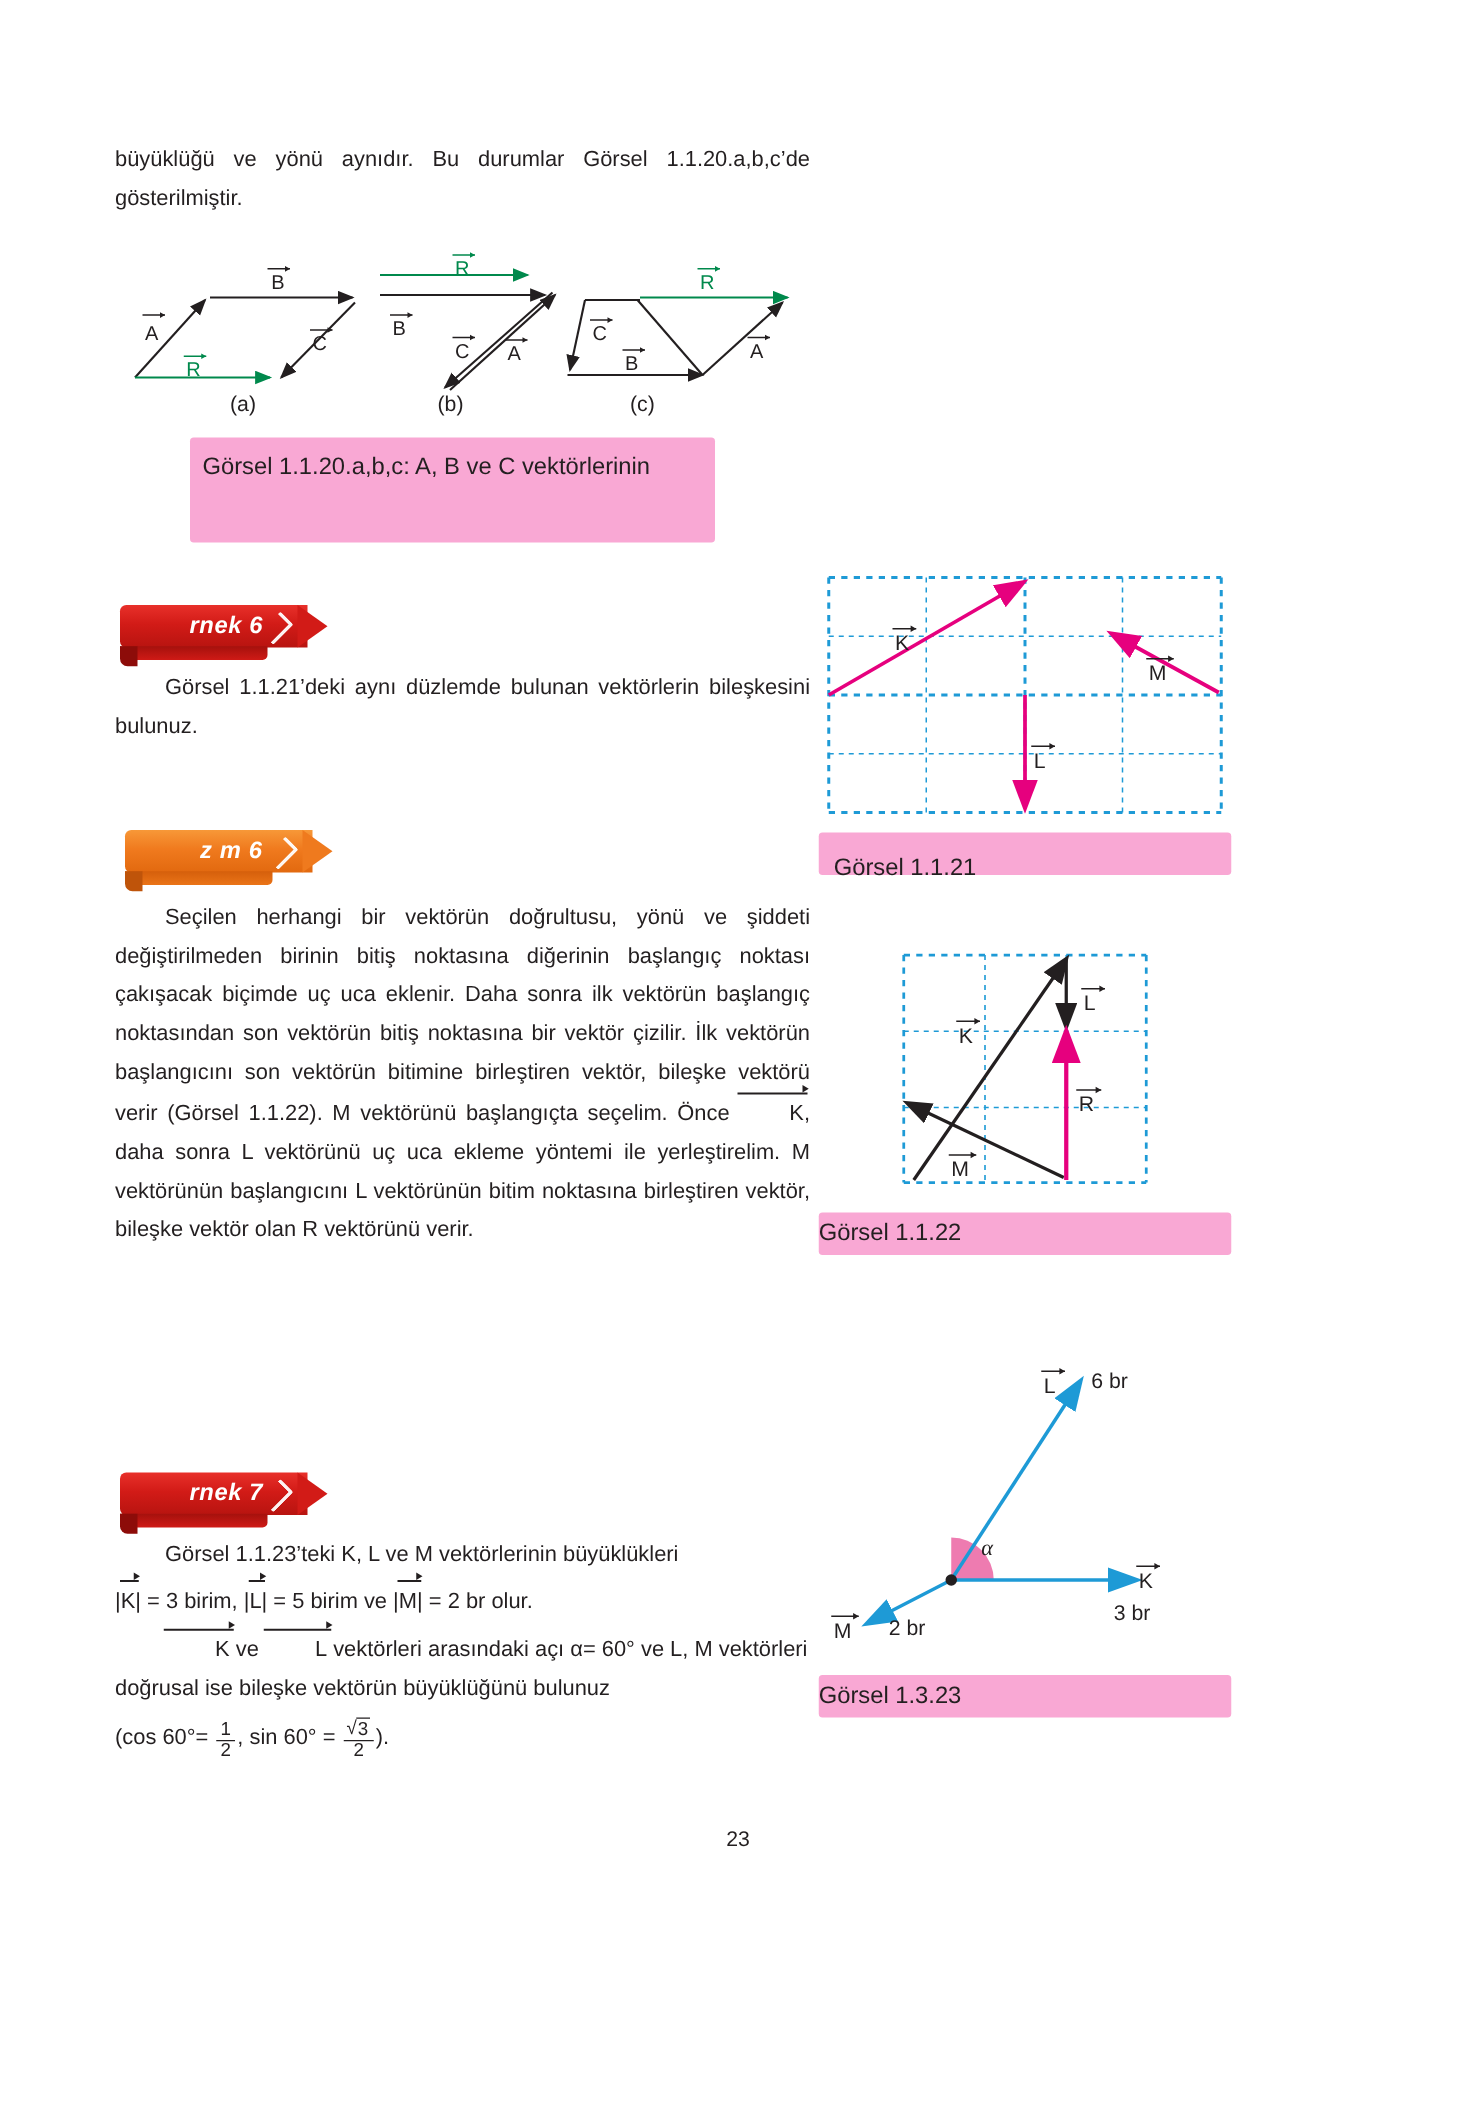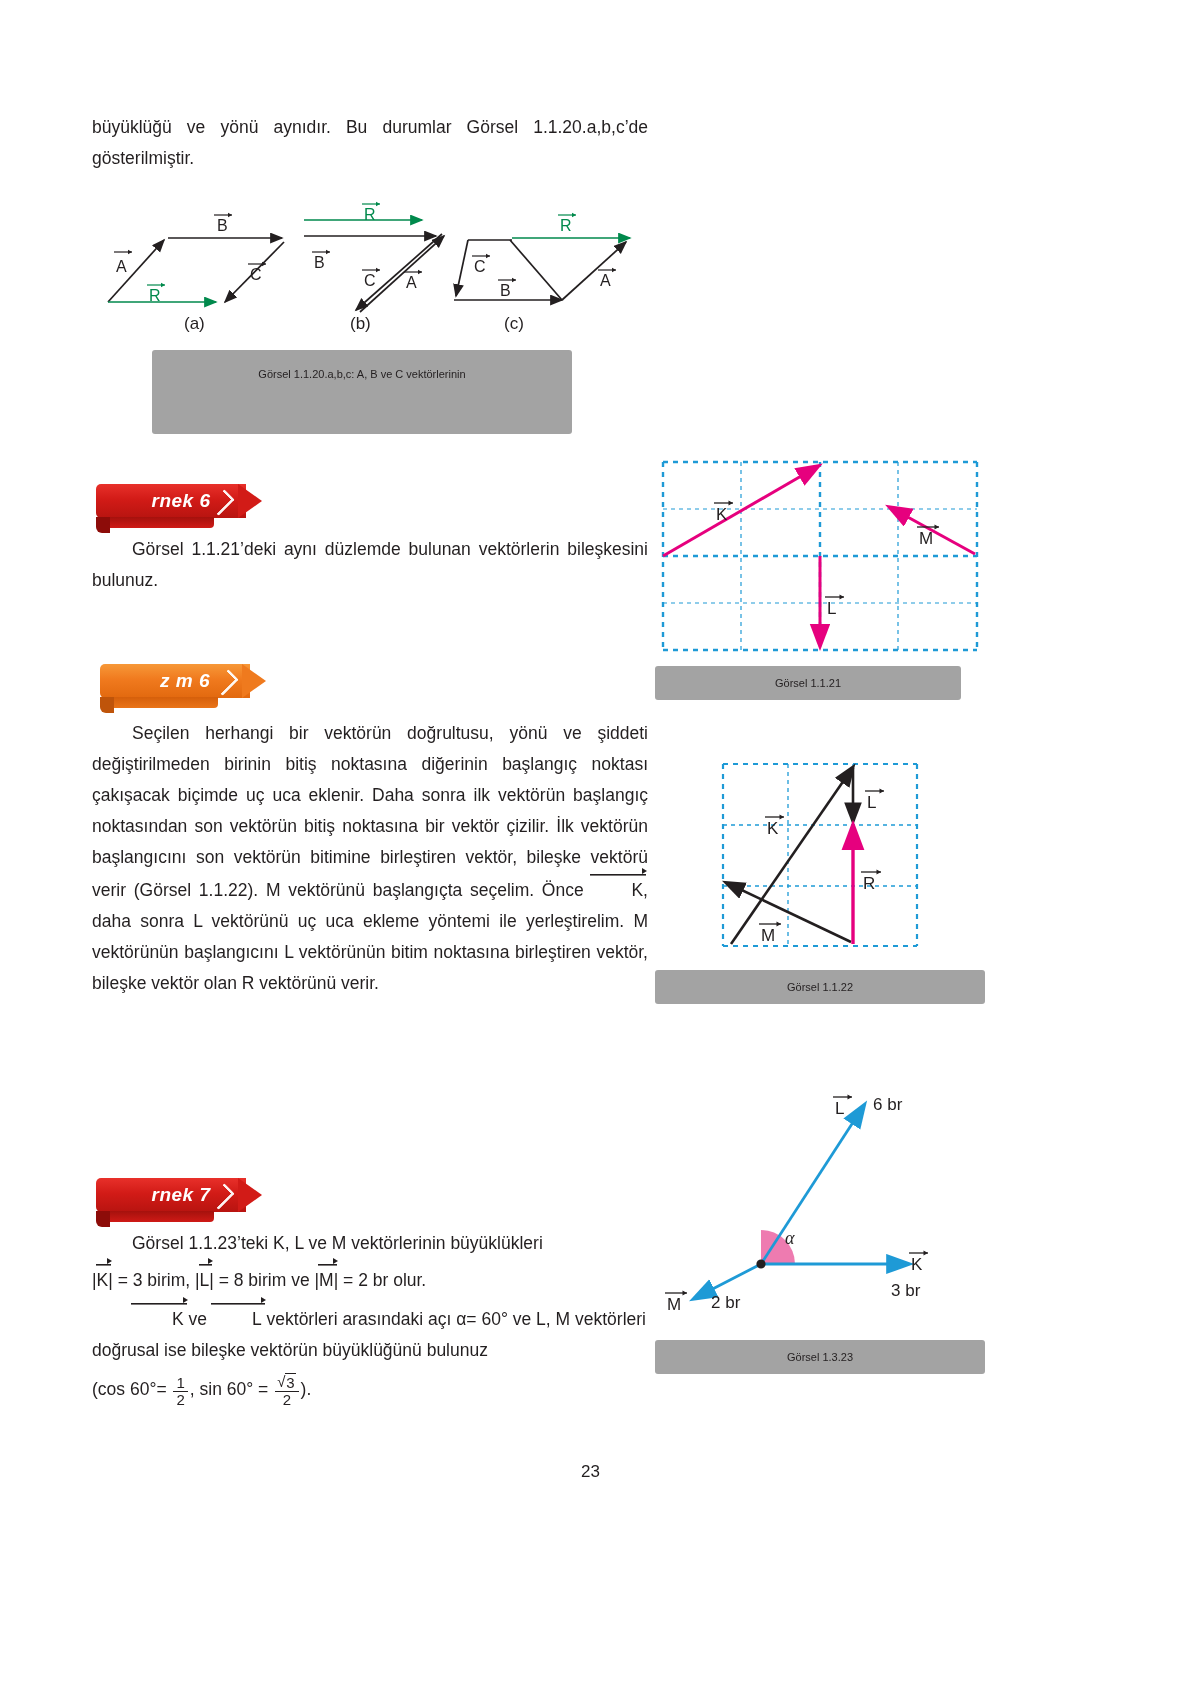--- a/index.html
+++ b/index.html
@@ -32,35 +32,34 @@
     position:absolute;left:92px;top:196px;width:556px;height:140px;
   }
   #vector-figure svg{display:block;}
 
   .sublabel{
     position:absolute;font-size:17px;color:#231f20;
   }
 
   
   .caption{
-    background:#a3a3a3;
+    background:#f9a8d4;
     color:#231f20;
-    font-size:11px;
-    text-align:center;
+    font-size:19px;
     border-radius:3px;
     line-height:30px;
     padding:9px 10px;
     box-sizing:border-box;
   }
   #caption-1120{
     position:absolute;left:152px;top:350px;width:420px;height:84px;
   }
   #caption-1121{
-    position:absolute;left:655px;top:666px;width:306px;height:34px;
-    line-height:34px;padding:0;
+    position:absolute;left:655px;top:666px;width:330px;height:34px;
+    line-height:34px;padding:12px;
   }
   #caption-1122{
     position:absolute;left:655px;top:970px;width:330px;height:34px;
     line-height:34px;padding:0;
   }
   #caption-1123{
     position:absolute;left:655px;top:1340px;width:330px;height:34px;
     line-height:34px;padding:0;
   }
 
@@ -370,21 +369,21 @@
     <div class="label">rnek 7</div>
   </div>
 
   <div id="ornek7-text">
     <div class="para indent" style="text-align:justify;">Görsel 1.1.23’teki K, L ve M vektörlerinin büyüklükleri</div>
 
     <div class="para" style="text-indent:0;margin-top:4px;">
       |<span class="vec"><span class="ah"></span><span>K</span></span>|
       <span>= 3 birim,</span>
       |<span class="vec"><span class="ah"></span><span>L</span></span>|
-      <span>= 8 birim ve</span>
+      <span>= 5 birim ve</span>
       |<span class="vec"><span class="ah"></span><span>M</span></span>|
       <span>= 2 br olur.</span>
     </div>
 
     <div class="para" style="text-indent:40px;margin-top:6px;">
       <span class="vec"><span class="ah"></span><span>K</span></span>
       <span>ve</span>
       <span class="vec"><span class="ah"></span><span>L</span></span>
       <span>vektörleri arasındaki açı</span>
       <span>α</span><span>= 60° ve L, M vektörleri</span>

